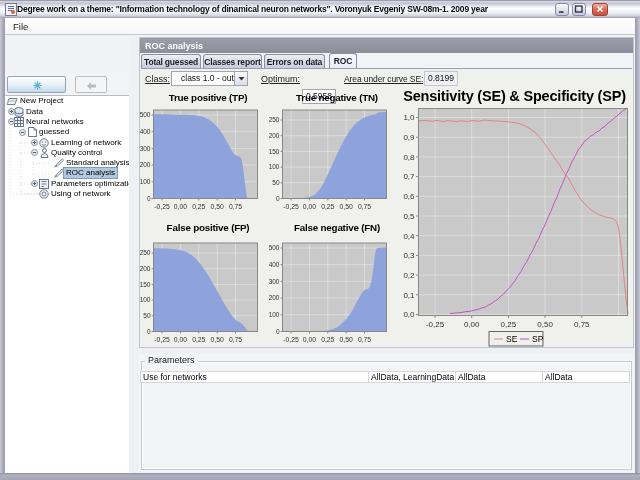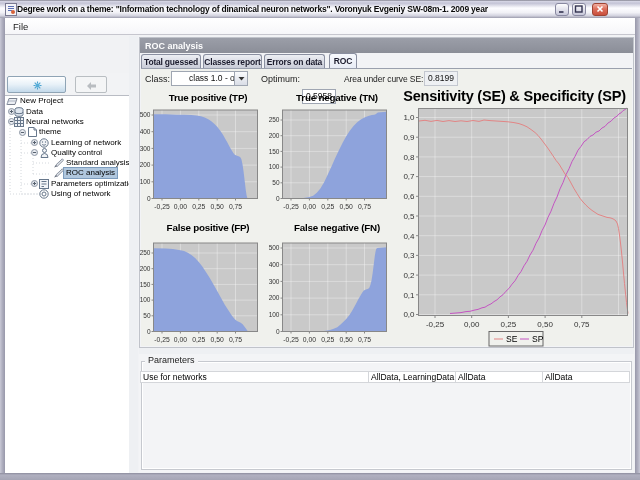--- a/index.html
+++ b/index.html
@@ -30,21 +30,21 @@
 .dots { background-image: radial-gradient(circle at 1.2px 1.2px, #c8ccd3 42%, transparent 48%); background-size:4px 4px; }
 #rightcol { left:133px; top:18px; right:0; bottom:0; background:#f1f2f5; }
 #rocpanel { left:1px; top:1px; right:1px; height:311px; border:1px solid #c0c3ca; background:#f2f3f6; }
 #rochdr { left:0; top:0; right:0; height:15px; background:linear-gradient(180deg,#9b9ea8,#8b8e98); }
 #rochdr span { position:absolute; left:5px; top:2.5px; font-size:9px; font-weight:bold; color:#fdfdfd; }
 .tab { position:absolute; top:16px; height:14px; white-space:nowrap; overflow:hidden; font-size:8.5px; font-weight:bold; color:#1c1c2e;
   border:1px solid #8a8fa0; border-bottom:0; border-radius:3px 3px 0 0; text-align:center;
   background:linear-gradient(180deg,#eceef3,#c9ccd8); line-height:14px; letter-spacing:-0.2px; }
 .tabactive { background:linear-gradient(180deg,#f7f9fd,#e8ecf6); height:15px; top:15px; line-height:15px; }
 #tabcontent { left:1px; top:30px; right:1px; bottom:1px; border-top:1px solid #9aa0ae; background:#f0f1ed; }
-.lbl { position:absolute; font-size:9px; color:#222; }
+.lbl { position:absolute; font-size:9px; color:#222;text-decoration:underline; }
 .fld { position:absolute; border:1px solid #9fa6b2; background:#ffffff; font-size:8.5px; color:#111; }
 #hsplit { left:1px; right:1px; top:312px; height:6px; background:#eef0f3; }
 #parpanel { left:1px; top:318px; right:1px; bottom:1px; background:#f3f4f6; }
 #parbord { position:absolute; left:2px; top:7px; right:2px; bottom:2px; border:1px solid #c6c9cf; box-shadow:inset 0 0 0 1px #ffffff; }
 #partitle { left:6px; top:1px; font-size:9px; color:#222; background:#f3f4f6; padding:0 3px; z-index:2; }
 table.ptab { position:absolute; left:1px; top:17px; border-collapse:collapse; table-layout:fixed; font-size:8.5px; background:#fff; }
 table.ptab th { font-weight:normal; background:#f4f4f4; border:1px solid #c8cad0; height:8px; font-size:8.5px; overflow:hidden; padding:0; }
 table.ptab td { border:1px solid #d4d6da; height:8px; white-space:nowrap; overflow:hidden; font-size:8.5px; padding:0 2px; }
 </style></head><body>
 
@@ -115,21 +115,21 @@
         <div class="abs" style="left:9px;top:20.9px">
           <svg width="10" height="10" viewBox="0 0 10 10">
             <rect x="0.5" y="0.5" width="9" height="9" fill="#eef1f5" stroke="#68788c"></rect>
             <path d="M0.5,3.5 H9.5 M0.5,6.5 H9.5 M3.5,0.5 V9.5 M6.5,0.5 V9.5" stroke="#68788c"></path>
           </svg>
         </div>
         <svg class="abs" style="left:3px;top:22.4px" width="7" height="7" viewBox="0 0 7 7">
           <circle cx="3.5" cy="3.5" r="3" fill="#e8ebf0" stroke="#8a94a2"></circle>
           <path d="M1.8,3.5 H5.2" stroke="#55606e" stroke-width="1"></path>
         </svg>
-        <div class="trow" style="left:32px;top:31.2px;padding:0 2px">theme</div>
+        <div class="trow" style="left:32px;top:31.2px;padding:0 2px">guessed</div>
         <div class="abs" style="left:23px;top:31.2px">
           <svg width="9" height="10" viewBox="0 0 9 10">
             <path d="M0.5,0.5 H6 L8.5,3 V9.5 H0.5 Z" fill="#ffffff" stroke="#68788c"></path>
             <path d="M6,0.5 V3 H8.5" fill="none" stroke="#68788c"></path>
           </svg>
         </div>
         <svg class="abs" style="left:14px;top:32.7px" width="7" height="7" viewBox="0 0 7 7">
           <circle cx="3.5" cy="3.5" r="3" fill="#e8ebf0" stroke="#8a94a2"></circle>
           <path d="M1.8,3.5 H5.2" stroke="#55606e" stroke-width="1"></path>
         </svg>
@@ -196,21 +196,21 @@
 <div id="rocpanel" class="abs">
         <div id="rochdr" class="abs">
           <span>ROC analysis</span>
         </div>
 <div class="tab" style="left:1px;width:60px">Total guessed</div>
 <div class="tab" style="left:63px;width:59px">Classes report</div>
 <div class="tab" style="left:124px;width:61px">Errors on data</div>
 <div class="tab tabactive" style="left:189px;width:28px">ROC</div>
 <div id="tabcontent" class="abs">
 <div class="lbl" style="left:4px;top:5px">Class:</div>
-<div class="fld" style="left:30px;top:2px;width:77px;height:15px;line-height:13px;padding-left:17px">class 1.0 - out0<span style="position:absolute;right:0;top:0;width:13px;height:13px;background:linear-gradient(180deg,#fafbfd,#d9dde6);border-left:1px solid #9fa6b2">
+<div class="fld" style="left:30px;top:2px;width:77px;height:15px;line-height:13px;padding-left:9px">class 1.0 - out0<span style="position:absolute;right:0;top:0;width:13px;height:13px;background:linear-gradient(180deg,#fafbfd,#d9dde6);border-left:1px solid #9fa6b2">
               <svg width="13" height="13">
                 <path d="M3.5,5 L6.5,8.5 L9.5,5 Z" fill="#333"></path>
               </svg>
             </span></div>
 <div class="lbl" style="left:120px;top:5px">Optimum:</div>
 <div class="fld" style="left:161px;top:20px;width:34px;height:15px;line-height:13px;padding-left:3px">0.5958</div>
 <div class="lbl" style="left:203px;top:5px;font-size:8.5px;letter-spacing:-0.1px">Area under curve SE:</div>
 <div class="fld" style="left:283px;top:2px;width:34px;height:15px;line-height:13px;padding-left:3px;background:#eef0f3;border-color:#c3c7cf">0.8199</div>
 <svg style="position:absolute;left:-1px;top:20px" width="130" height="128" viewBox="0 0 130 128">
             <text x="68" y="12" text-anchor="middle" font-size="9.8" font-weight="bold" letter-spacing="-0.2" fill="#000">True positive (TP)</text>

